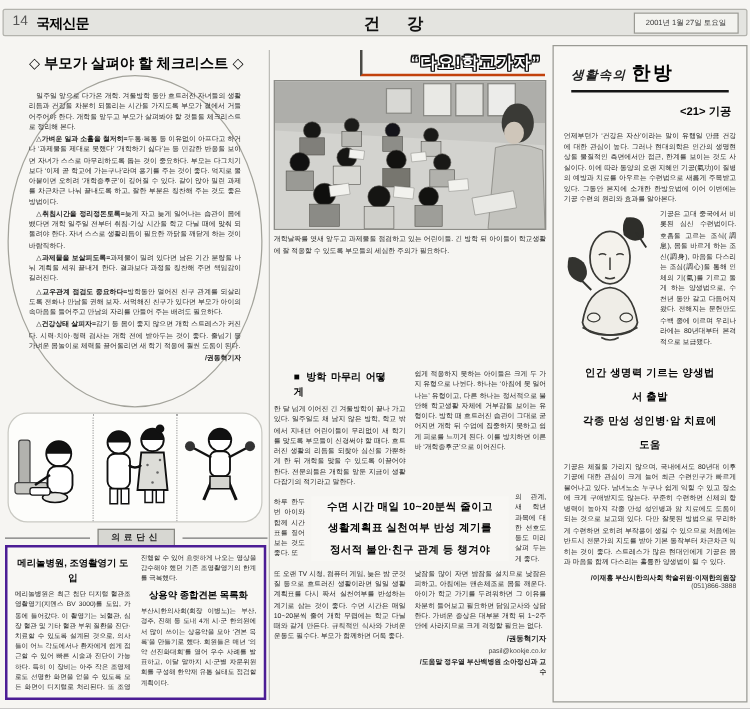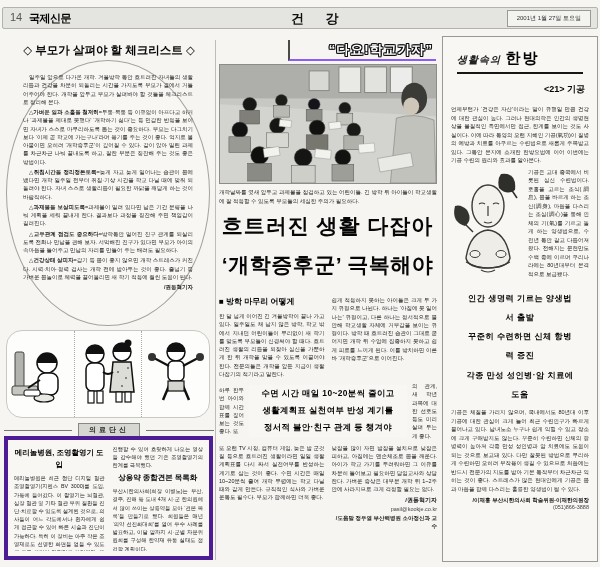--- a/index.html
+++ b/index.html
@@ -25,42 +25,42 @@
   .egg-text p{margin:0 0 2px;text-indent:6px;}
   .egg-byline{text-align:right;font-weight:700;text-indent:0;}
   .cartoons{position:absolute;left:6px;top:330px;width:202px;height:86px;background:#fdfdfb;
             border:1px solid #c9c9c3;border-radius:16px;display:flex;}
   .cartoon-cell{flex:1;display:flex;align-items:center;justify-content:center;}
   .cartoon-cell + .cartoon-cell{border-left:1px dotted #aaa;}
   .briefs-header{position:absolute;left:4px;top:423px;width:210px;display:flex;align-items:center;}
   .briefs-header .rule{flex:1;border-top:1px solid #777;}
   .briefs-label{margin:0 6px;background:#d7d7d2;border:1px solid #888882;font-size:7px;font-weight:900;
                 letter-spacing:3px;padding:1px 10px;color:#222;}
-  .briefs-box{position:absolute;left:4px;top:436px;width:209px;height:124px;border:4px solid #4c1d95;
+  .briefs-box{position:absolute;left:4px;top:436px;width:209px;height:124px;border:2px solid #4c1d95;
               box-sizing:border-box;padding:5px 6px;display:flex;gap:8px;background:#f8f7f4;justify-content:center;}
   .brief-col{flex:1;font-size:5.3px;line-height:1.55;text-align:justify;color:#222;overflow:hidden;}
   .brief-title{font-size:7.5px;font-weight:900;text-align:center;margin:2px 0 4px;color:#050505;}
   
   .banner{position:absolute;left:288px;top:40px;width:148px;height:21px;border-left:2px solid #4a4a46;
-          border-bottom:2px solid #8b5cf6;display:flex;align-items:center;justify-content:flex-end;
+          border-bottom:2px solid #c2410c;display:flex;align-items:center;justify-content:flex-end;
           padding-right:3px;box-sizing:border-box;}
   .banner span{font-size:13px;font-weight:900;color:#fff;letter-spacing:1px;
     text-shadow:-1px 0 #111,1px 0 #111,0 -1px #111,0 1px #111,-1px -1px #111,1px 1px #111,-1px 1px #111,1px -1px #111;}
   .photo{position:absolute;left:219px;top:64px;width:218px;height:120px;border:1px solid #8d8d88;
          box-sizing:border-box;background:#c9c9c5;}
   .photo svg{display:block;width:100%;height:100%;}
   .caption{position:absolute;left:219px;top:188px;width:218px;font-size:5.5px;line-height:1.55;
            text-align:justify;color:#222;}
   .headline{position:absolute;left:217px;top:212px;width:221px;text-align:center;color:#060606;}
   .headline .h1l{font-size:21px;font-weight:900;letter-spacing:1px;}
   .headline .h2l{font-size:21px;font-weight:900;letter-spacing:0.5px;margin-top:11px;}
   .mid-body{position:absolute;left:219px;top:296px;width:218px;}
   .band{display:flex;gap:7px;}
   .mcol{flex:1;font-size:5.5px;line-height:1.5;text-align:justify;color:#222;}
-  .subhead{font-size:8px;font-weight:900;color:#050505;margin:0 0 4px;}
+  .subhead{font-size:8px;font-weight:900;color:#050505;margin:0 16px 4px;}
   .band2{display:flex;gap:5px;align-items:center;margin:4px 0;justify-content:center;}
   .sliver{width:25px;font-size:5.5px;line-height:1.5;text-align:justify;color:#222;}
   .pullquote{flex:1;text-align:center;font-size:8.4px;font-weight:900;line-height:2.05;
              letter-spacing:0.4px;color:#050505;background:#f8f7f4;}
   .mid-sign{text-align:right;margin-top:3px;}
   .mid-byline{font-size:6px;font-weight:700;}
   .mid-email{font-size:5.5px;color:#444;}
   .mid-credit{font-size:5.5px;font-weight:700;color:#222;}
   
   .han-box{position:absolute;left:442px;top:36px;width:156px;height:526px;border:1px solid #9a9a94;
@@ -220,24 +220,20 @@
       <g>
         <ellipse cx="196" cy="34" rx="13" ry="16" fill="#3a3a36"></ellipse>
         <ellipse cx="193" cy="42" rx="8" ry="9" fill="#cfc6ba"></ellipse>
         <path d="M178 54 Q196 48 216 56 L218 120 L172 120 Z" fill="#c2c2bd" stroke="#716f68" stroke-width="0.5"></path>
         <rect x="160" y="92" width="34" height="14" fill="#e9e9e5" stroke="#8a8a85" stroke-width="0.5" transform="rotate(-10 177 99)"></rect>
       </g>
     </svg>
   </div>
   <div class="caption">개학날짜를 엿새 앞두고 과제물을 점검하고 있는 어린이들. 긴 방학 뒤 아이들이 학교생활에 잘 적응할 수 있도록 부모들의 세심한 주의가 필요하다.</div>
 
-  <div class="headline">
-    <div class="h1l">흐트러진 생활 다잡아</div>
-    <div class="h2l">‘개학증후군’ 극복해야</div>
-  </div>
 
   <div class="mid-body">
     <div class="band">
       <div class="mcol">
         <div class="subhead">■ 방학 마무리 어떻게</div>
         <span>한 달 넘게 이어진 긴 겨울방학이 끝나 가고 있다. 일주일도 채 남지 않은 방학, 학교 밖에서 지내던 어린이들이 무리없이 새 학기를 맞도록 부모들이 신경써야 할 때다. 흐트러진 생활의 리듬을 되찾아 심신을 가뿐하게 한 뒤 개학을 맞을 수 있도록 이끌어야 한다. 전문의들은 개학을 앞둔 지금이 생활 다잡기의 적기라고 말한다.</span>
       </div>
       <div class="mcol">쉽게 적응하지 못하는 아이들은 크게 두 가지 유형으로 나뉜다. 하나는 ‘아침에 못 일어나는’ 유형이고, 다른 하나는 정서적으로 불안해 학교생활 자체에 거부감을 보이는 유형이다. 방학 때 흐트러진 습관이 그대로 굳어지면 개학 뒤 수업에 집중하지 못하고 쉽게 피로를 느끼게 된다. 이를 방치하면 이른바 ‘개학증후군’으로 이어진다.</div>
     </div>
     <div class="band2">
@@ -284,21 +280,20 @@
           <path d="M15 92 q22 12 44 0" stroke="#3a3a36" stroke-width="1.2" fill="none"></path>
           <ellipse cx="24" cy="84" rx="5" ry="3.5" fill="#f4f2ec" stroke="#3a3a36" stroke-width="1"></ellipse>
           <ellipse cx="50" cy="84" rx="5" ry="3.5" fill="#f4f2ec" stroke="#3a3a36" stroke-width="1"></ellipse>
           <path d="M30 100 q7 4 14 0" stroke="#3a3a36" stroke-width="1.2" fill="none"></path>
         </svg>
       </div>
       <div class="han-side">기공은 고대 중국에서 비롯된 심신 수련법이다. 호흡을 고르는 조식(調息), 몸을 바르게 하는 조신(調身), 마음을 다스리는 조심(調心)을 통해 인체의 기(氣)를 기르고 돌게 하는 양생법으로, 수천년 동안 갈고 다듬어져 왔다. 전해지는 문헌만도 수백 종에 이르며 우리나라에는 80년대부터 본격적으로 보급됐다.</div>
     </div>
     <div class="han-bold">
       <div>인간 생명력 기르는 양생법서 출발</div>
-      <div>꾸준히 수련하면 신체 항병력 증진</div>
       <div>각종 만성 성인병·암 치료에 도움</div>
     </div>
     <div class="han-body">기공은 체질을 가리지 않으며, 국내에서도 80년대 이후 기공에 대한 관심이 크게 늘어 최근 수련인구가 빠르게 불어나고 있다. 남녀노소 누구나 쉽게 익힐 수 있고 장소에 크게 구애받지도 않는다. 꾸준히 수련하면 신체의 항병력이 높아져 각종 만성 성인병과 암 치료에도 도움이 되는 것으로 보고돼 있다. 다만 잘못된 방법으로 무리하게 수련하면 오히려 부작용이 생길 수 있으므로 처음에는 반드시 전문가의 지도를 받아 기본 동작부터 차근차근 익히는 것이 좋다. 스트레스가 많은 현대인에게 기공은 몸과 마음을 함께 다스리는 훌륭한 양생법이 될 수 있다.</div>
     <div class="han-byline">/이재홍 부산시한의사회 학술위원·이재한의원장</div>
     <div class="han-phone">(051)866-3888</div>
   </div>
 
 </div>
 
 </body></html>

